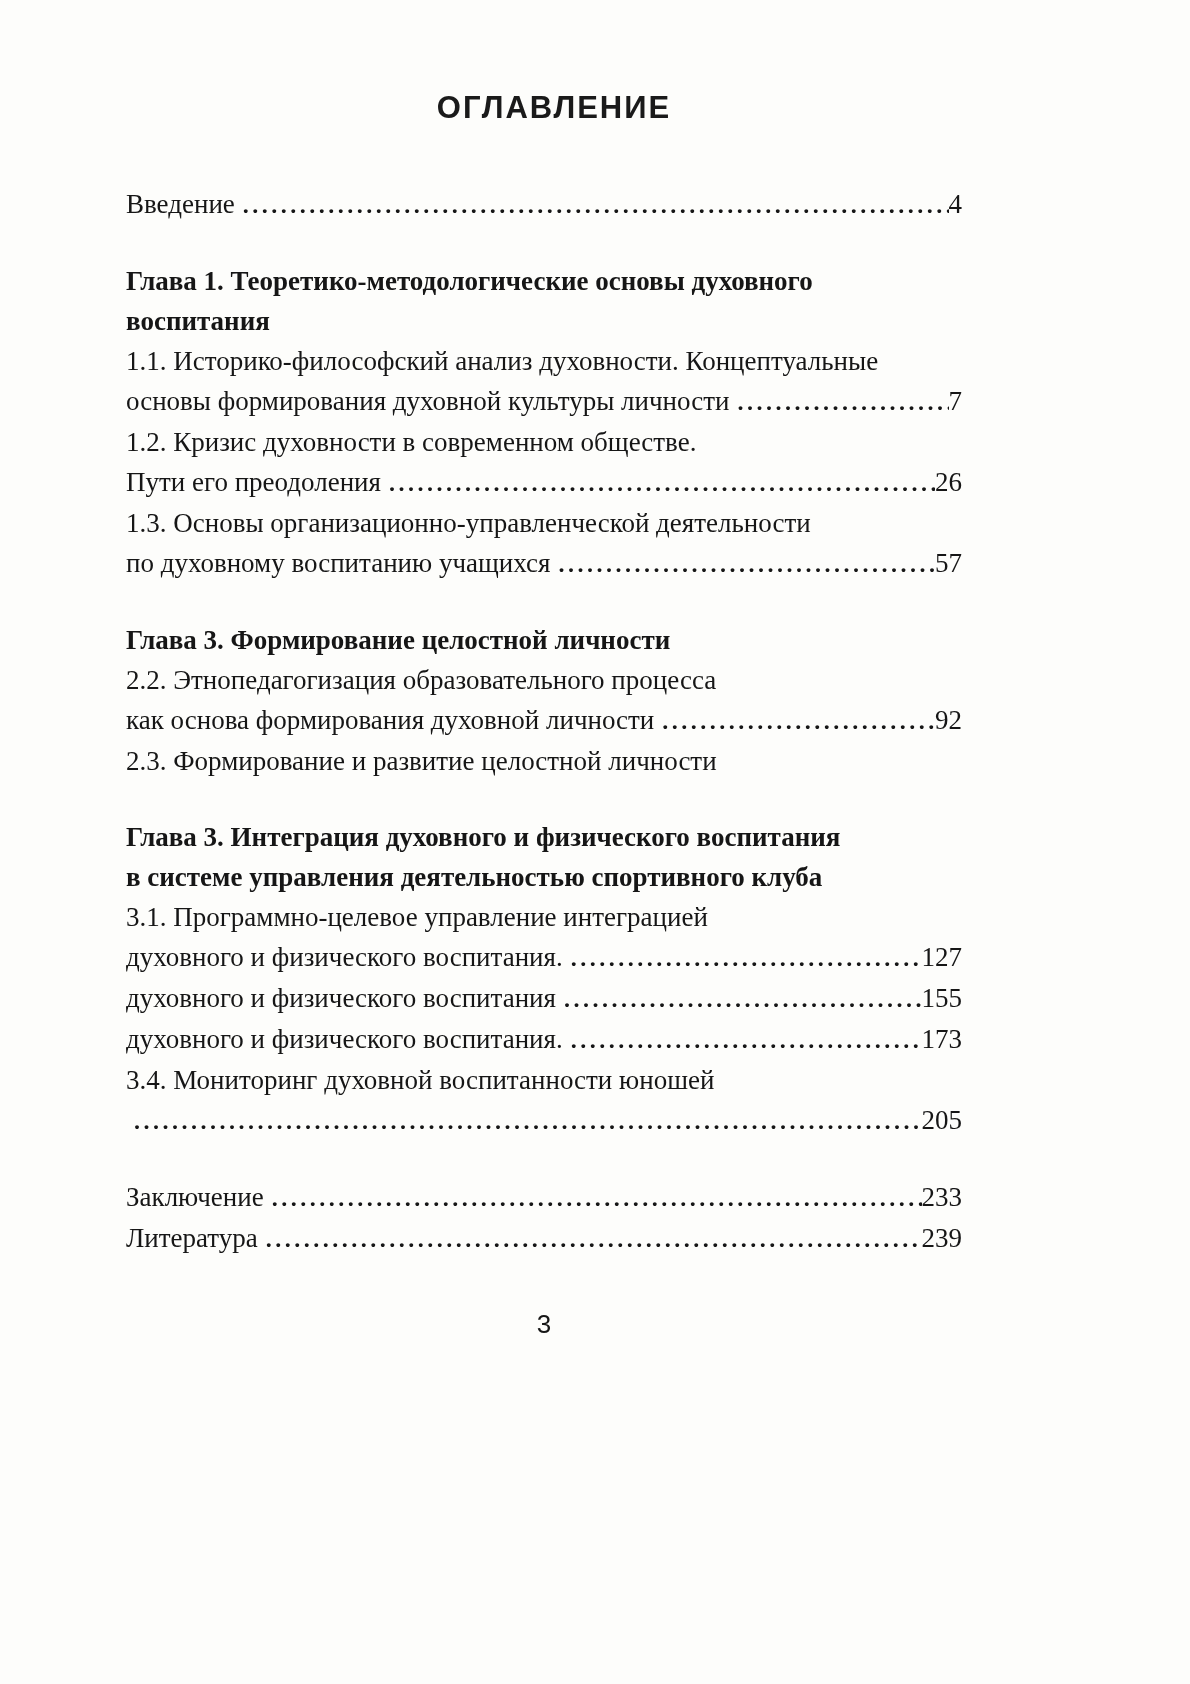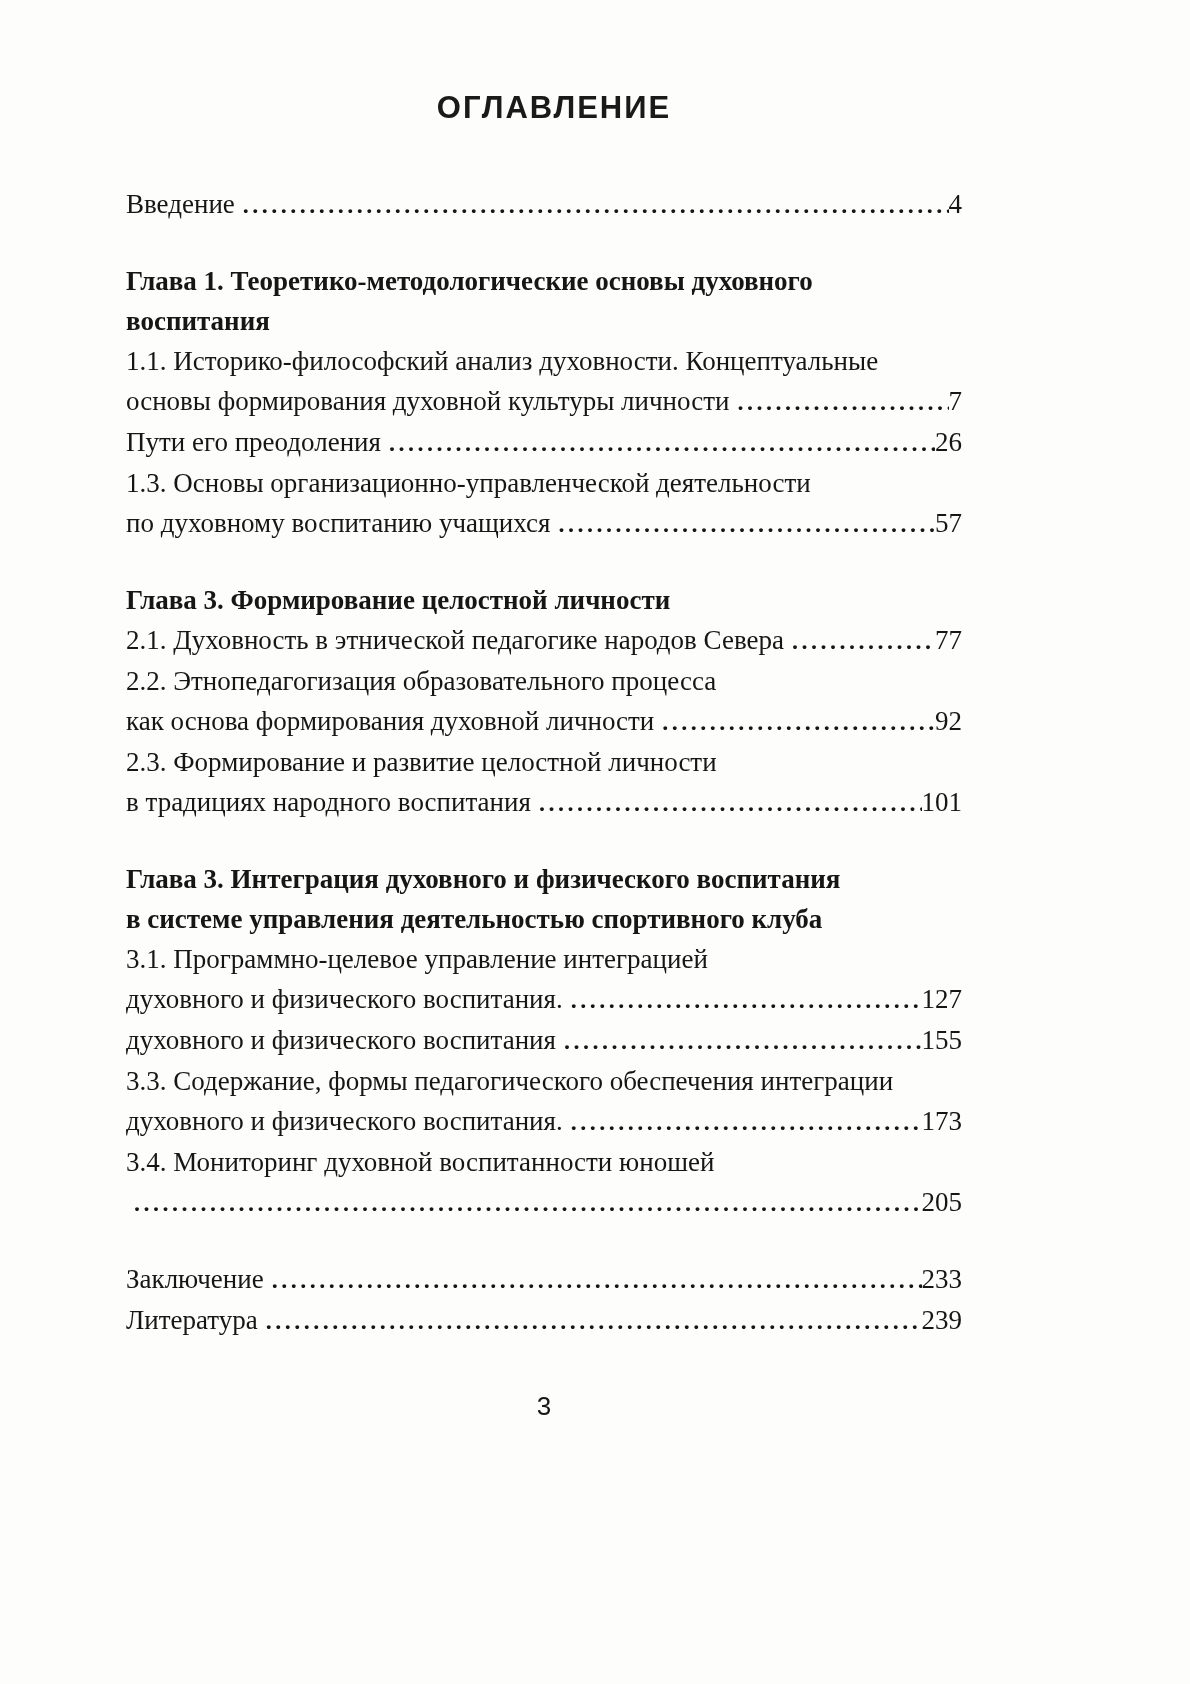--- a/index.html
+++ b/index.html
@@ -81,79 +81,69 @@
     </div>
     <div class="toc-line">
       <span class="t">1.1. Историко-философский анализ духовности. Концептуальные</span>
     </div>
     <div class="toc-line">
       <span class="t">основы формирования духовной культуры личности</span>
       <span class="leader"></span>
       <span class="pg">7</span>
     </div>
     <div class="toc-line">
+      <span class="t">1.2. Кризис духовности в современном обществе.</span>
+    </div>
+    <div class="toc-line">
       <span class="t">Пути его преодоления</span>
       <span class="leader"></span>
       <span class="pg">26</span>
     </div>
     <div class="toc-line">
       <span class="t">1.3. Основы организационно-управленческой деятельности</span>
     </div>
     <div class="toc-line">
       <span class="t">по духовному воспитанию учащихся</span>
       <span class="leader"></span>
       <span class="pg">57</span>
     </div>
 
     <div class="toc-line bold gap">
       <span class="t">Глава 3. Формирование целостной личности</span>
     </div>
     <div class="toc-line">
-      <span class="t">2.1. Духовность в этнической педагогике народов Севера</span>
-      <span class="leader"></span>
-      <span class="pg">77</span>
-    </div>
-    <div class="toc-line">
       <span class="t">2.2. Этнопедагогизация образовательного процесса</span>
     </div>
     <div class="toc-line">
       <span class="t">как основа формирования духовной личности</span>
       <span class="leader"></span>
       <span class="pg">92</span>
     </div>
     <div class="toc-line">
       <span class="t">2.3. Формирование и развитие целостной личности</span>
-    </div>
-    <div class="toc-line">
-      <span class="t">в традициях народного воспитания</span>
-      <span class="leader"></span>
-      <span class="pg">101</span>
     </div>
 
     <div class="toc-line bold gap">
       <span class="t">Глава 3. Интеграция духовного и физического воспитания</span>
     </div>
     <div class="toc-line bold">
       <span class="t">в системе управления деятельностью спортивного клуба</span>
     </div>
     <div class="toc-line">
       <span class="t">3.1. Программно-целевое управление интеграцией</span>
     </div>
     <div class="toc-line">
       <span class="t">духовного и физического воспитания.</span>
       <span class="leader"></span>
       <span class="pg">127</span>
     </div>
     <div class="toc-line">
       <span class="t">духовного и физического воспитания</span>
       <span class="leader"></span>
       <span class="pg">155</span>
-    </div>
-    <div class="toc-line">
-      <span class="t">3.3. Содержание, формы педагогического обеспечения интеграции</span>
     </div>
     <div class="toc-line">
       <span class="t">духовного и физического воспитания.</span>
       <span class="leader"></span>
       <span class="pg">173</span>
     </div>
     <div class="toc-line">
       <span class="t">3.4. Мониторинг духовной воспитанности юношей</span>
     </div>
     <div class="toc-line">

